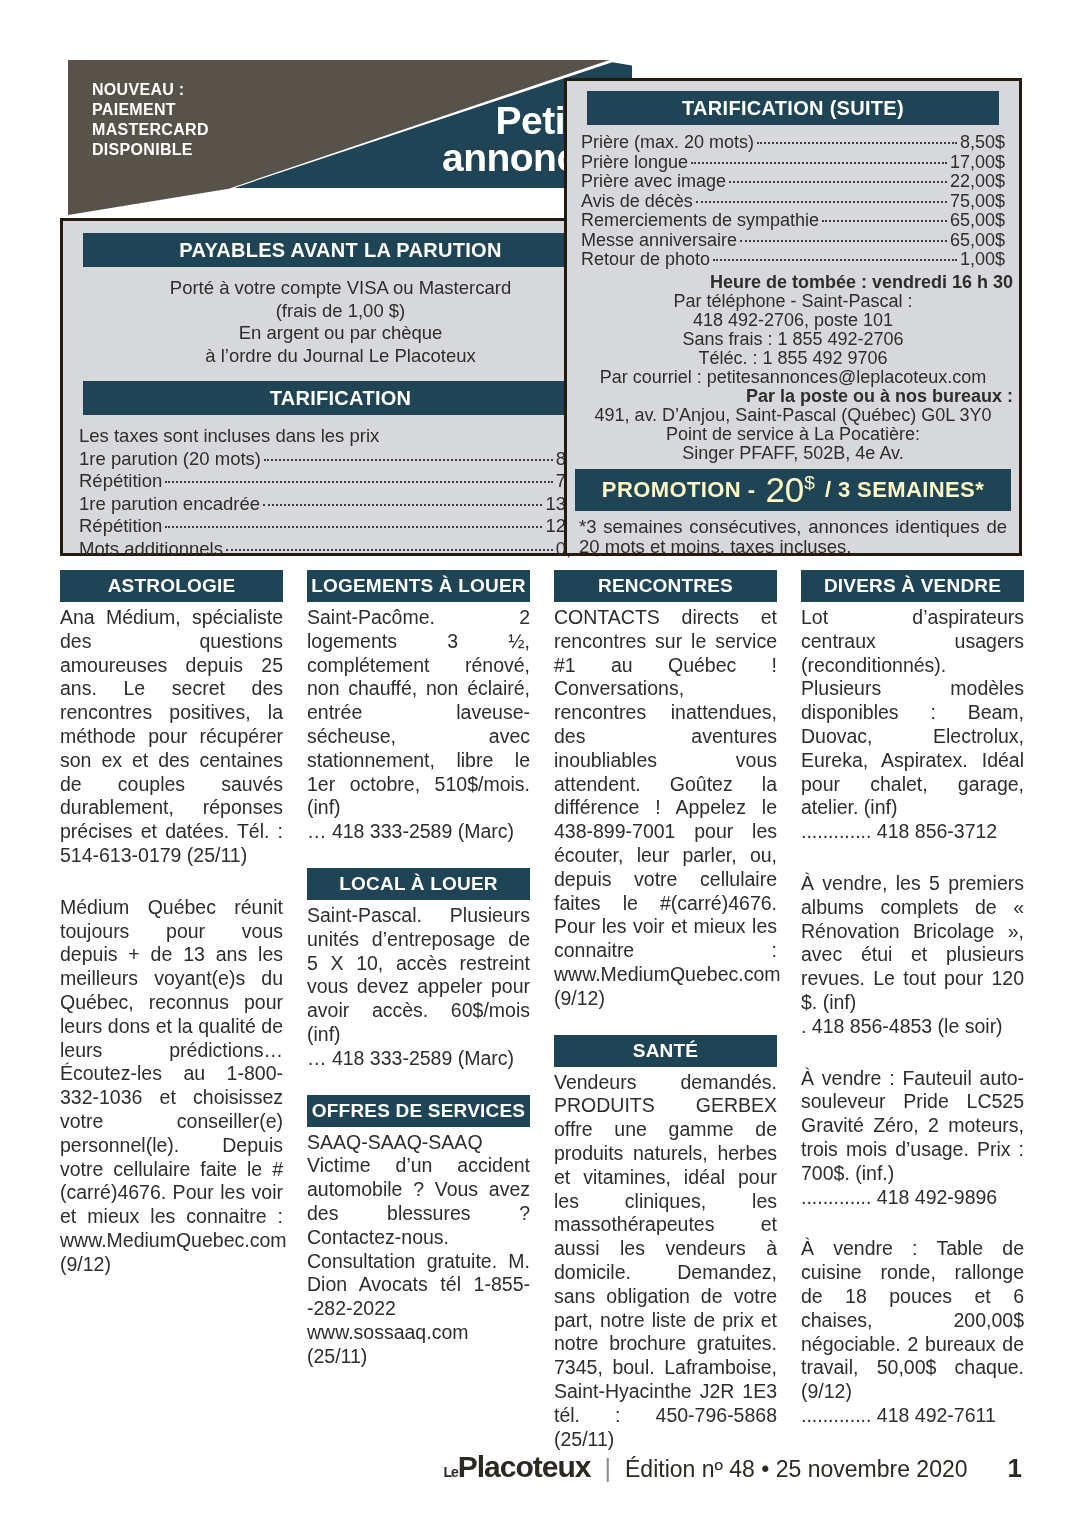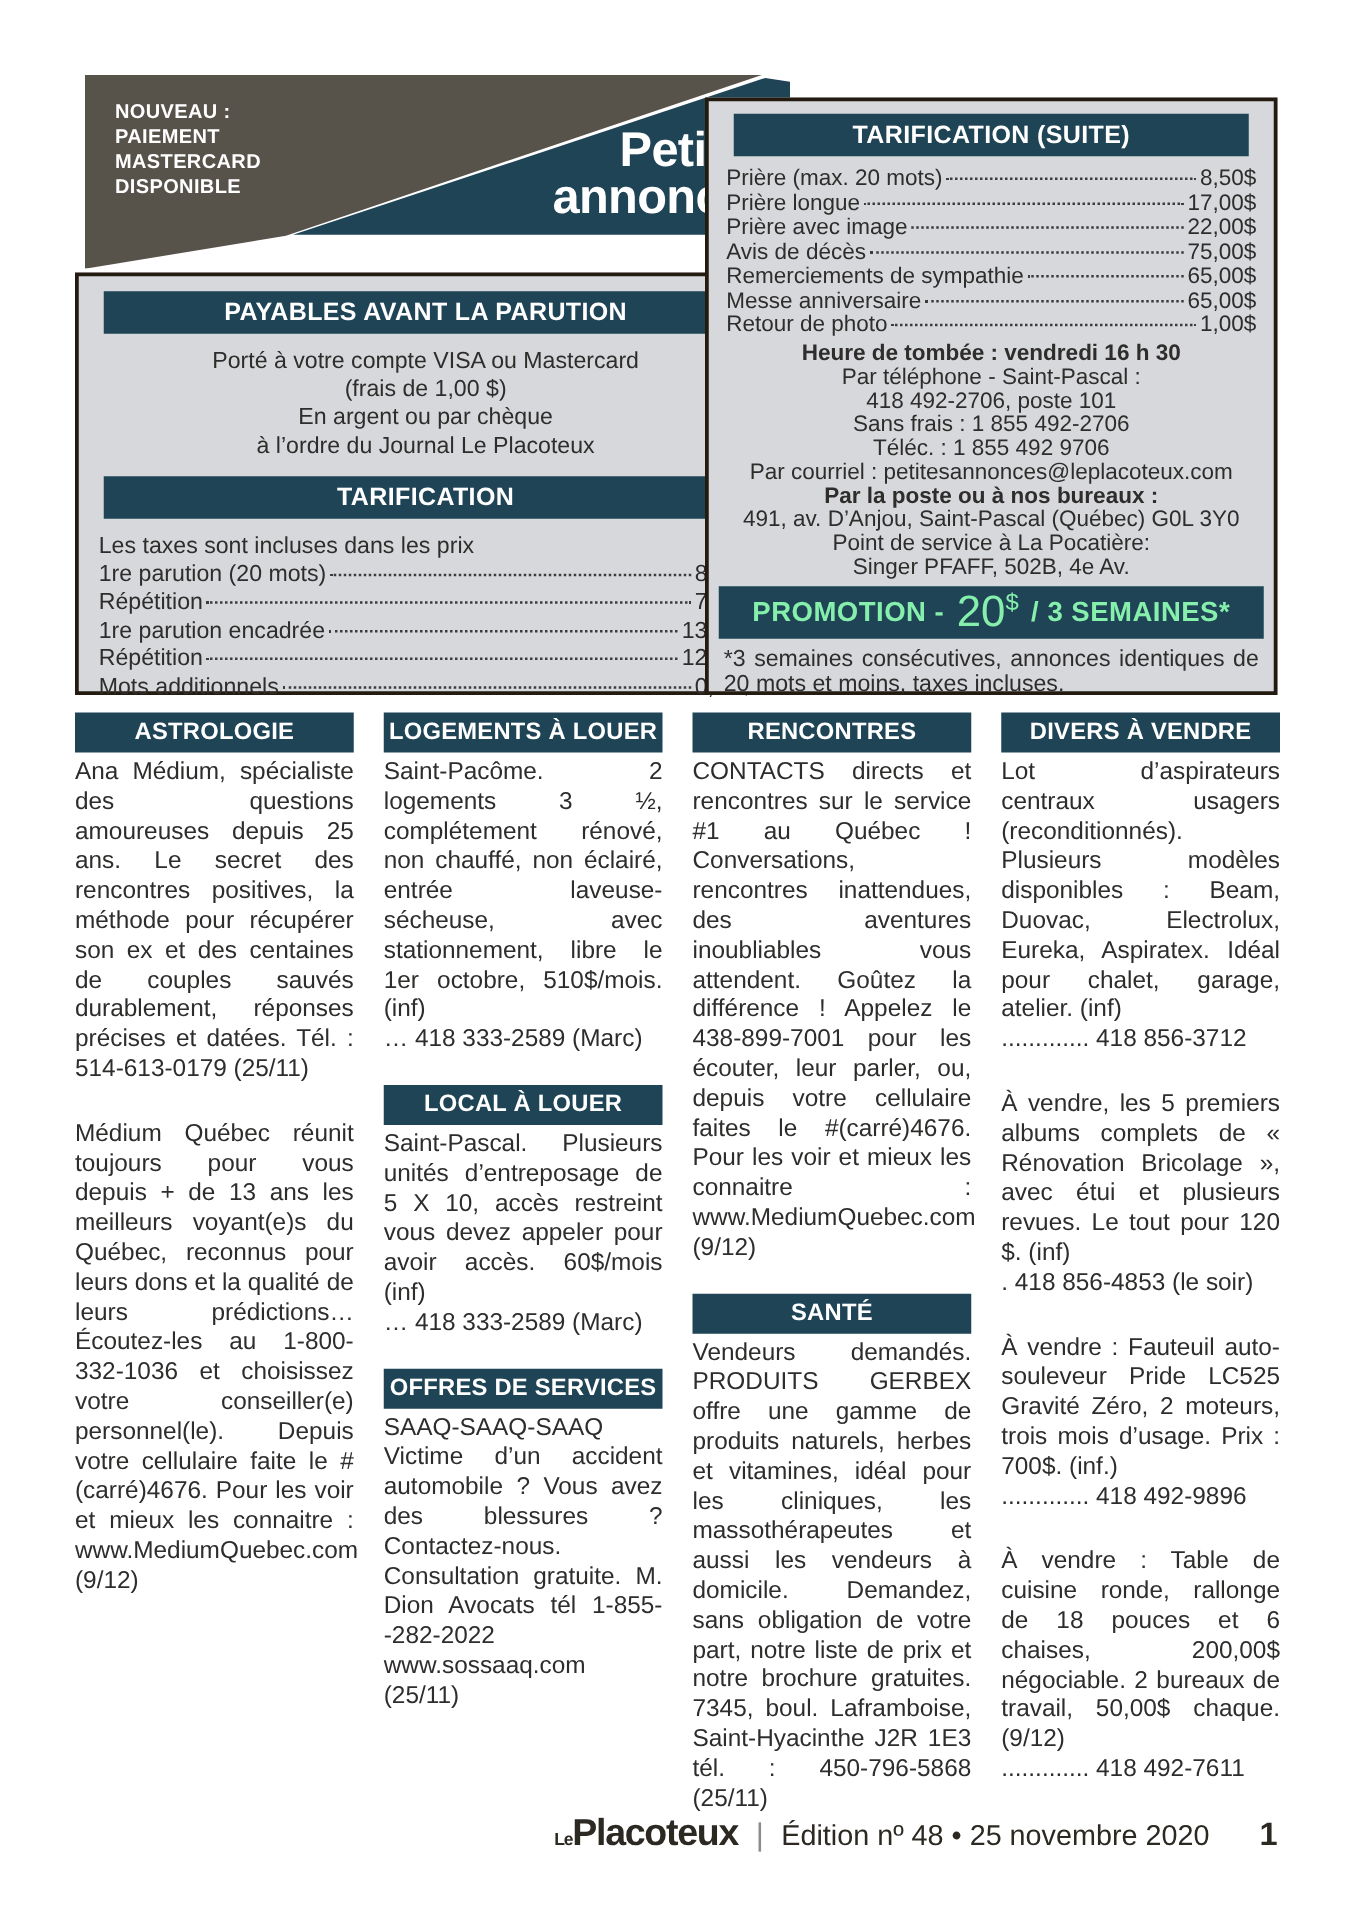--- a/index.html
+++ b/index.html
@@ -43,23 +43,23 @@
   .center-lines{text-align:center;font-size:18.5px;line-height:22.5px;padding:2px 8px;}
 
   .price-list{padding:2px 16px 0;font-size:18.5px;}
   #payables-box .price-list{line-height:22.5px;}
   #suite-box .price-list{font-size:18px;line-height:19.5px;padding:4px 14px 0;}
   .price-intro{line-height:22.5px;}
   .price-row{display:flex;align-items:baseline;}
   .dots{flex:1;border-bottom:2.5px dotted #3c3c3c;margin:0 3px;transform:translateY(-4px);}
 
   .contact{text-align:center;font-size:18px;line-height:19px;padding:3px 6px 0;}
-  .contact .bold{font-weight:bold;}
-
-  .promo{margin:6px 8px 4px;height:42px;background:var(--dark-blue);color:#86efac;
+  .contact .bold{font-weight:bold;text-align:right;}
+
+  .promo{margin:6px 8px 4px;height:42px;background:var(--dark-blue);color:#fef9c3;
     display:flex;align-items:center;justify-content:center;gap:10px;}
   .promo-prefix,.promo-suffix{font-size:22px;font-weight:bold;letter-spacing:.4px;}
   .promo-amount{font-size:35px;font-weight:normal;line-height:1;}
   .promo-amount sup{font-size:19px;}
   .footnote{padding:2px 12px;font-size:18.5px;line-height:20px;text-align:justify;}
 
   
   .col{position:absolute;top:570px;width:223px;}
   #col1{left:60px;} #col2{left:307px;} #col3{left:554px;} #col4{left:801px;}
   .col-bar{height:32px;font-size:19px;letter-spacing:.2px;margin-bottom:4px;}

